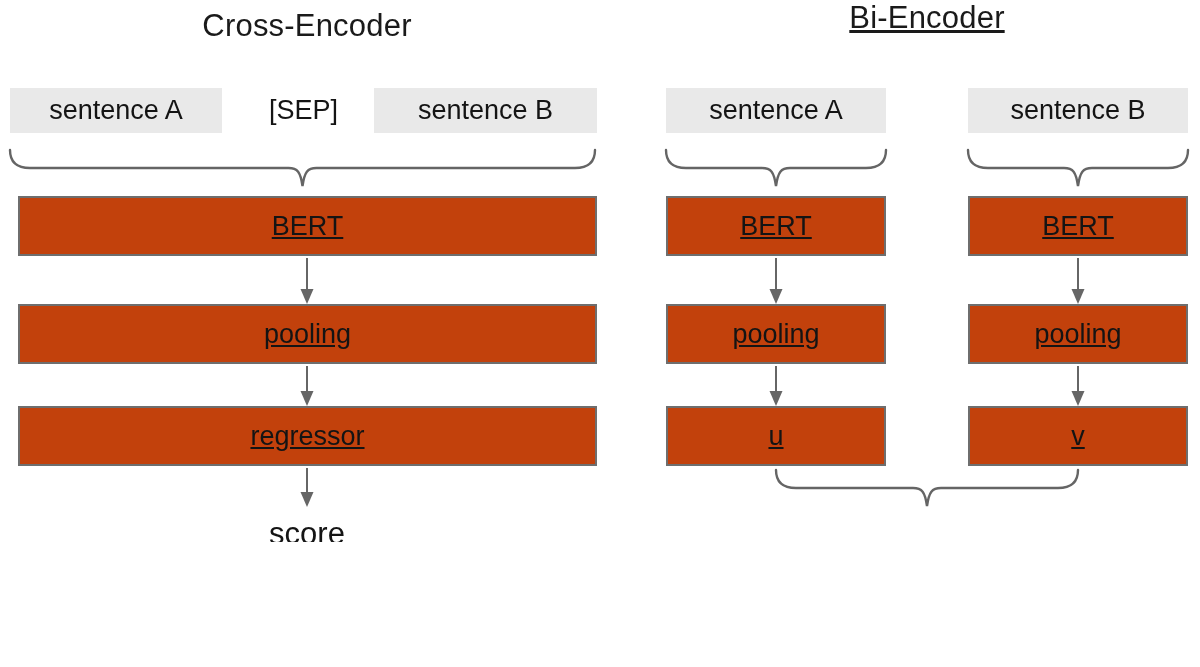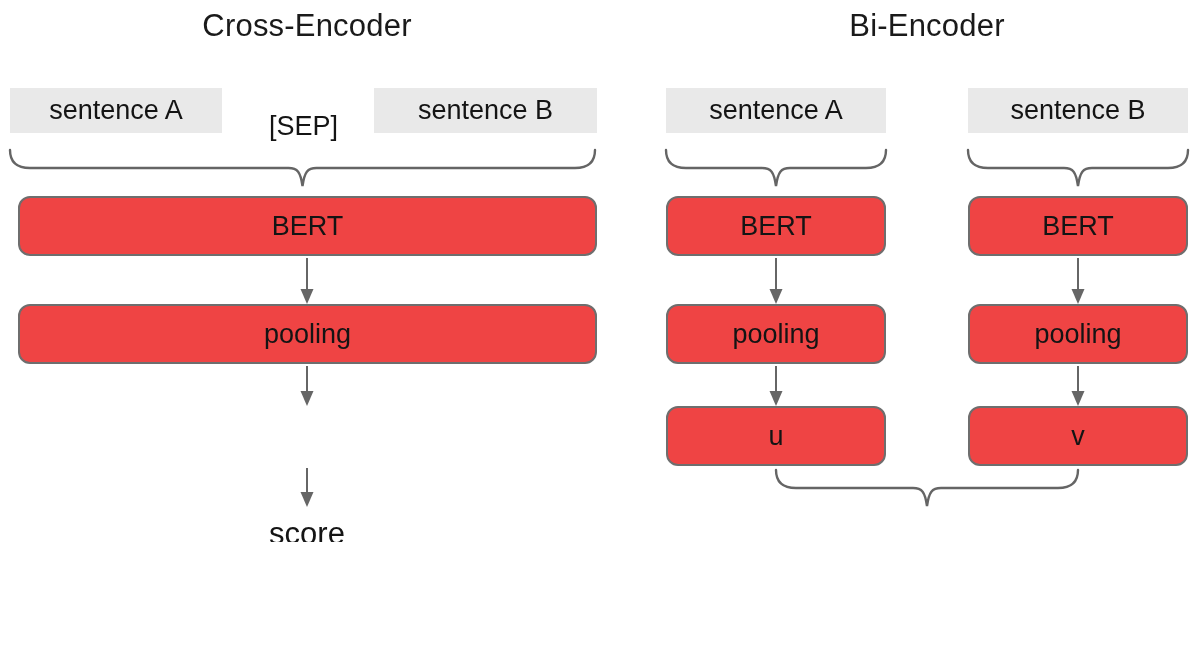--- a/index.html
+++ b/index.html
@@ -12,64 +12,65 @@
     font-size:31px;font-weight:400;text-align:center;letter-spacing:0.2px;color:#1a1a1a;
   }
   .inp-label{
     background:#e9e9e9;font-size:27px;display:flex;align-items:center;justify-content:center;
     height:45px;white-space:nowrap;
   }
   .sep-label{
     font-size:27px;display:flex;align-items:center;justify-content:center;height:45px;
   }
   .node{
-    box-sizing:border-box;background:#ef4444;border:2px solid #6e6e6e;border-radius:12px;
-    display:flex;align-items:center;justify-content:center;font-size:27px;height:60px;
+    box-sizing:border-box;background:#c2410c;border:2px solid #6e6e6e;border-radius:0;
+    display:flex;align-items:center;justify-content:center;font-size:27px;height:60px;text-decoration:underline;
   }
   .out-label{font-size:31px;text-align:center;}
   svg{display:block;}
 </style>
 </head>
 <body>
 
 <div id="canvas">
 
   <div class="abs title" style="left:17px;top:8px;width:580px;">Cross-Encoder</div>
 
   <div class="abs inp-label" style="left:10px;top:88px;width:212px;">sentence A</div>
-  <div class="abs sep-label" style="left:222px;top:88px;width:163px;margin-top:16px;">[SEP]</div>
+  <div class="abs sep-label" style="left:222px;top:88px;width:163px;">[SEP]</div>
   <div class="abs inp-label" style="left:374px;top:88px;width:223px;">sentence B</div>
 
   <svg class="abs" style="left:8px;top:147px;" width="589" height="44" viewBox="0 0 589 44">
     <path d="M 2,3 C 2,15 9,21 22,21 L 280.5,21 C 289.5,21 292.5,25 294.5,39 C 296.5,25 299.5,21 308.5,21 L 567,21 C 580,21 587,15 587,3" fill="none" stroke="#656565" stroke-width="2.4" stroke-linecap="round"></path>
   </svg>
 
   <div class="abs node" style="left:18px;top:196px;width:579px;">BERT</div>
 
   <svg class="abs" style="left:297px;top:257px;" width="20" height="48">
     <line x1="10" y1="1" x2="10" y2="33" stroke="#666666" stroke-width="2"></line>
     <polygon points="3.5,32 16.5,32 10,47" fill="#666666"></polygon>
   </svg>
 
   <div class="abs node" style="left:18px;top:304px;width:579px;">pooling</div>
 
   <svg class="abs" style="left:297px;top:365px;" width="20" height="42">
     <line x1="10" y1="1" x2="10" y2="27" stroke="#666666" stroke-width="2"></line>
     <polygon points="3.5,26 16.5,26 10,41" fill="#666666"></polygon>
   </svg>
 
+  <div class="abs node" style="left:18px;top:406px;width:579px;">regressor</div>
 
   <svg class="abs" style="left:297px;top:467px;" width="20" height="41">
     <line x1="10" y1="1" x2="10" y2="26" stroke="#666666" stroke-width="2"></line>
     <polygon points="3.5,25 16.5,25 10,40" fill="#666666"></polygon>
   </svg>
 
   <div class="abs out-label" style="left:17px;top:516px;width:580px;">score</div>
 
-  <div class="abs title" style="left:666px;top:8px;width:522px;">Bi-Encoder</div>
+  <div class="abs title" style="left:666px;top:0;width:522px;text-decoration:underline;">Bi-Encoder</div>
 
   <div class="abs inp-label" style="left:666px;top:88px;width:220px;">sentence A</div>
   <div class="abs inp-label" style="left:968px;top:88px;width:220px;">sentence B</div>
 
   <svg class="abs" style="left:664px;top:147px;" width="224" height="44" viewBox="0 0 224 44">
     <path d="M 2,3 C 2,15 9,21 22,21 L 98,21 C 107,21 110,25 112,39 C 114,25 117,21 126,21 L 202,21 C 215,21 222,15 222,3" fill="none" stroke="#656565" stroke-width="2.4" stroke-linecap="round"></path>
   </svg>
   <svg class="abs" style="left:966px;top:147px;" width="224" height="44" viewBox="0 0 224 44">
     <path d="M 2,3 C 2,15 9,21 22,21 L 98,21 C 107,21 110,25 112,39 C 114,25 117,21 126,21 L 202,21 C 215,21 222,15 222,3" fill="none" stroke="#656565" stroke-width="2.4" stroke-linecap="round"></path>
   </svg>

